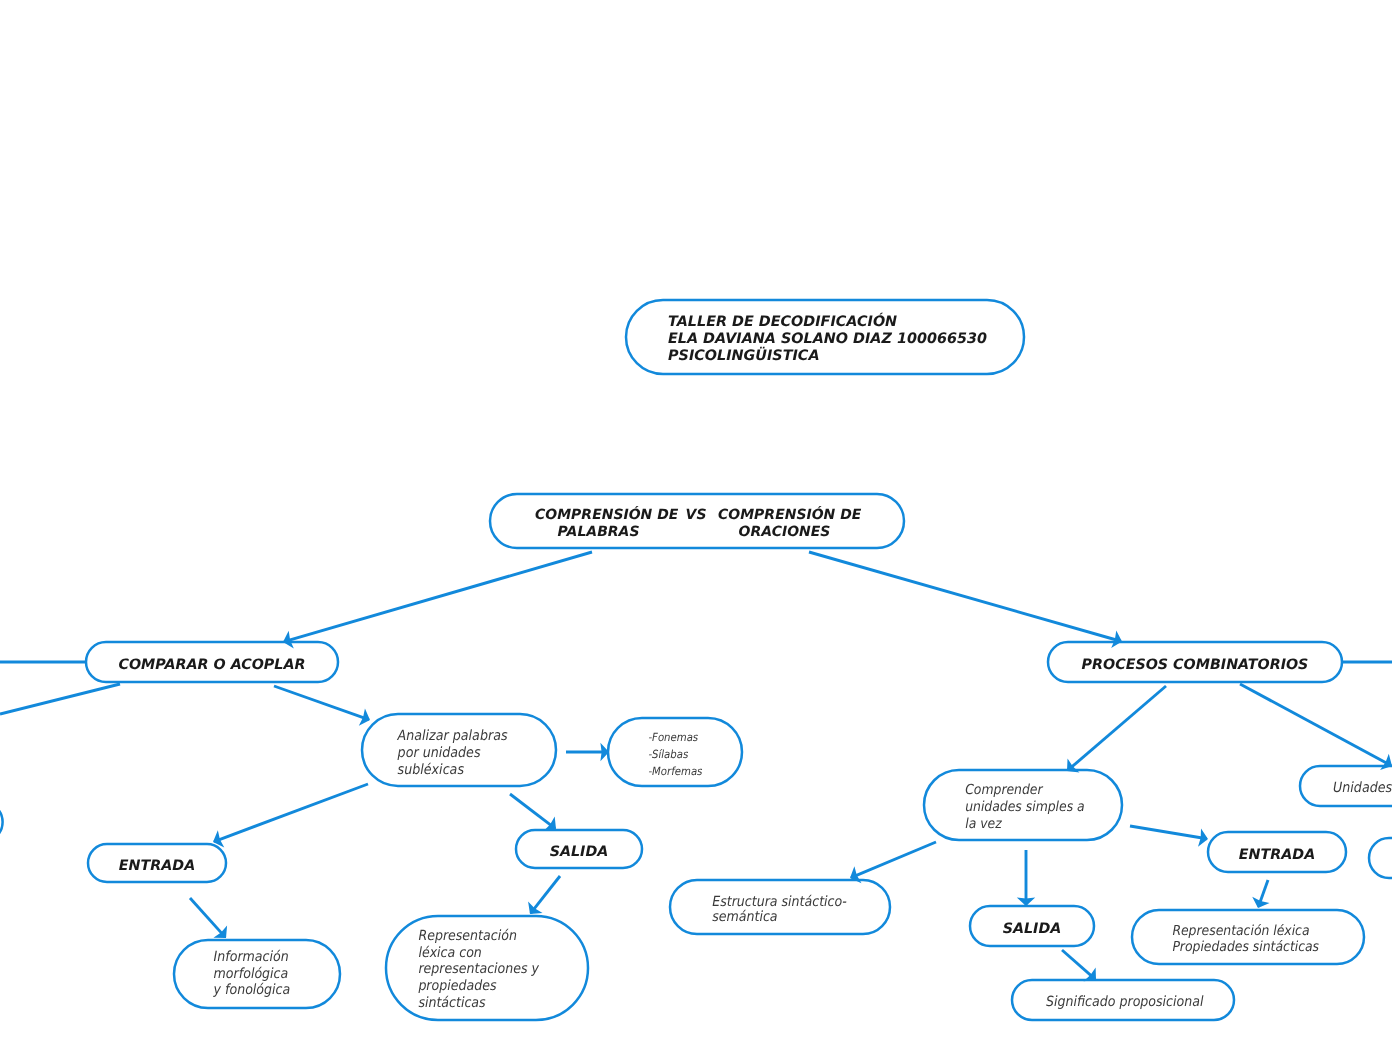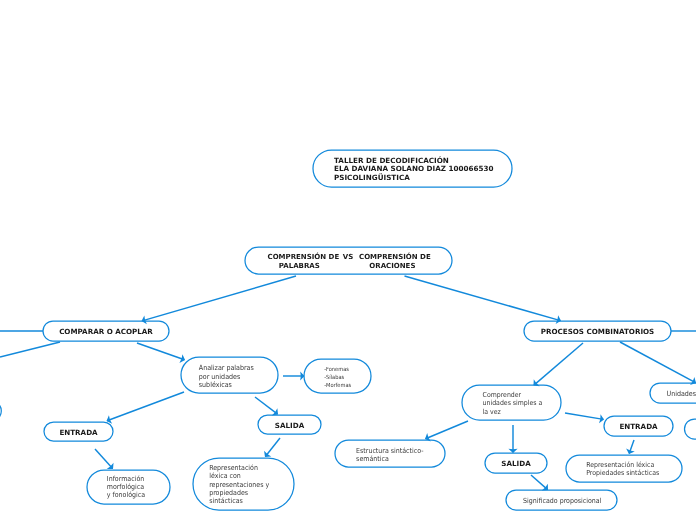--- a/index.html
+++ b/index.html
@@ -1,19 +1,19 @@
 <!DOCTYPE html>
 <html><head>
 <meta charset="utf-8">
 <title>Mapa conceptual - Comprension de palabras vs oraciones</title>
 <style>
   html,body{margin:0;padding:0;background:#ffffff;}
   body{width:696px;height:520px;overflow:hidden;font-family:"DejaVu Sans",sans-serif;
        -webkit-font-smoothing:antialiased;text-rendering:geometricPrecision;}
-  #canvas{position:relative;width:696px;height:520px;background:#fff;}
+  #canvas{position:relative;width:696px;height:520px;background:#fff;font-style:italic;}
   svg#mm{position:absolute;left:0;top:0;display:block;}
   .node-shape{fill:#ffffff;stroke:#1289db;stroke-width:1.25;}
   .conn{fill:none;stroke:#1289db;stroke-width:1.45;stroke-linecap:butt;}
   .arrowhead{fill:#1289db;stroke:none;}
   svg text{font-family:"DejaVu Sans",sans-serif;fill:#3a3a3a;}
   svg text.t-body{font-stretch:condensed;}
   svg text.t-bold{font-weight:bold;fill:#1a1a1a;}
 </style>
 </head>
 <body>

